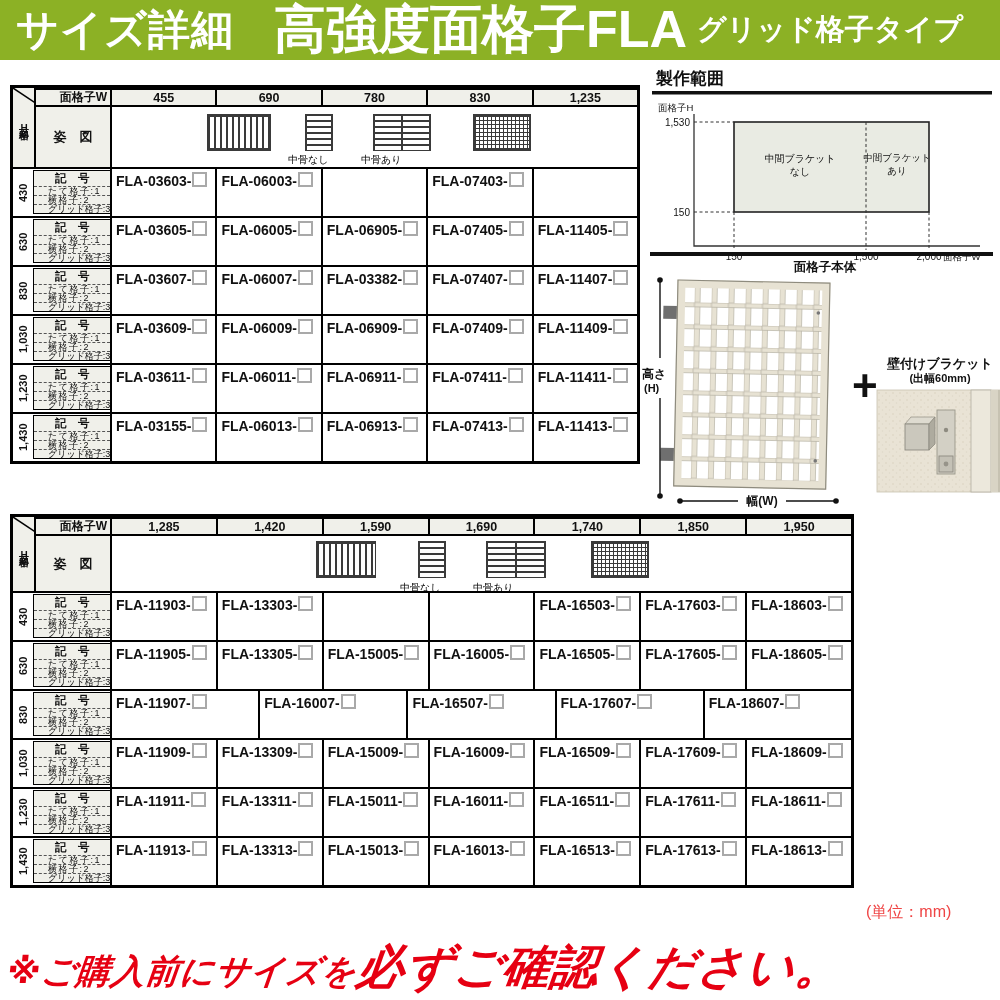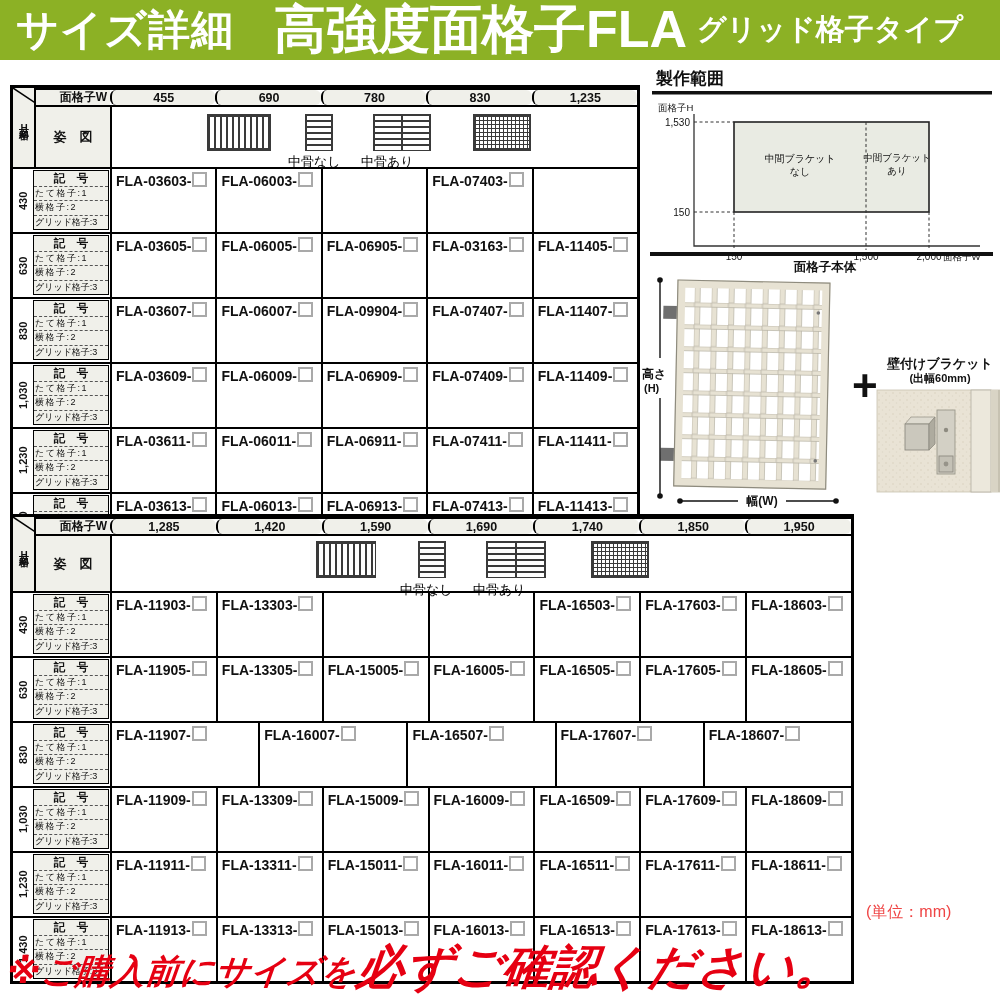--- a/index.html
+++ b/index.html
@@ -15,40 +15,40 @@
 
   
   .spec-table{position:absolute;border:3px solid #000;background:#fff;display:flex;flex-direction:column;box-sizing:border-box;}
   #table1{left:10px;top:85px;width:630px;}
   #table2{left:10px;top:514px;width:844px;}
   .t-row{display:flex;border-top:2px solid #000;box-sizing:border-box;}
   .t-row:first-child{border-top:none;}
   .head-row{height:17px;}
   .pose-row{height:62px;font-family:Liberation Mono, monospace;}
   #table2 .pose-row{height:57px;}
-  .data-row{height:65px;}
+  .data-row{height:49px;}
   .corner-cell{width:97px;background:#F0F0EA;font-weight:bold;font-size:12px;display:flex;align-items:center;
                justify-content:flex-end;padding-right:3px;box-sizing:border-box;}
   .col-head{flex:1;border-left:2px solid #000;background:#F0F0EA;display:flex;align-items:center;justify-content:center;
-            font-size:12.5px;font-weight:600;border-radius:6px;}
+            font-size:12.5px;font-weight:600;}
   .pose-label{width:97px;background:#F0F0EA;display:flex;align-items:center;justify-content:center;
               padding-left:23px;box-sizing:border-box;font-weight:bold;font-size:13px;}
   .pose-area{flex:1;border-left:2px solid #000;position:relative;background:#fff;}
   .strip{position:absolute;left:0;top:0;width:23px;box-sizing:border-box;border-right:2px solid #000;background:#F0F0EA;
          z-index:5;display:flex;align-items:center;justify-content:center;}
   #table1 .strip{height:79px;}
   #table2 .strip{height:74px;}
   .strip-text{writing-mode:vertical-rl;text-orientation:upright;font-size:10px;font-weight:bold;letter-spacing:0.5px;line-height:1;}
   .diag{position:absolute;left:0;top:0;z-index:6;}
   .left-cell{width:97px;display:flex;box-sizing:border-box;background:#fff;}
   .h-num{width:20px;display:flex;align-items:center;justify-content:center;font-size:11px;font-weight:bold;
          writing-mode:vertical-rl;transform:rotate(180deg);white-space:nowrap;}
   .label-box{flex:1;margin:1px 1px 2px 0;border:1px solid #000;background:#F0F0EA;display:flex;flex-direction:column;}
   .lb-code{height:15px;font-size:11.5px;font-weight:bold;display:flex;align-items:center;justify-content:center;}
-  .lb-line{flex:1;border-top:1px dashed #555;font-size:9px;display:flex;align-items:center;padding-left:1px;
+  .lb-line{flex:1;border-top:1px dashed #555;font-size:9px;display:flex;align-items:center;padding-left:14px;
            letter-spacing:1.5px;white-space:nowrap;overflow:hidden;}
   .lb-last{letter-spacing:0;}
   .code-cell{flex:1;border-left:2px solid #000;padding:3px 4px;box-sizing:border-box;font-size:14px;font-weight:bold;
              white-space:nowrap;overflow:hidden;background:#fff;}
   .cbox{display:inline-block;width:11px;height:11px;border:2px solid #A9A9A9;background:#fff;vertical-align:-1px;margin-left:1px;}
 
   
   .ic{position:absolute;background:#fff;box-sizing:border-box;}
   .ic-v{background:repeating-linear-gradient(90deg,#3a3a3a 0 2px,#fff 2px 6px);
         border-top:3px solid #3a3a3a;border-bottom:3px solid #3a3a3a;border-left:1px solid #3a3a3a;border-right:1px solid #3a3a3a;}
@@ -66,21 +66,21 @@
   #table1 .ic-g{left:361px;width:58px;}
   #table1 .lab1{left:176px;top:46px;}
   #table1 .lab2{left:249px;top:46px;}
   #table2 .ic{top:5px;height:37px;}
   #table2 .ic-v{left:204px;width:60px;}
   #table2 .ic-h{left:306px;width:28px;}
   #table2 .ic-hm{left:374px;width:60px;}
   #table2 .ic-g{left:479px;width:58px;}
   #table2 .lab1{left:288px;top:45px;}
   #table2 .lab2{left:361px;top:45px;}
-  .ic-label{position:absolute;font-size:13px;color:#000;white-space:nowrap;}
+  .ic-label{position:absolute;font-size:10px;color:#000;white-space:nowrap;}
 
   
   .range-svg{position:absolute;left:650px;top:62px;}
   .hr2{position:absolute;left:650px;top:252px;width:343px;height:4px;background:#111;}
   .illus-svg{position:absolute;left:640px;top:258px;}
   svg text{font-family:"Liberation Sans","DejaVu Sans",sans-serif;}
 
   .unit{position:absolute;left:866px;top:902px;font-size:16px;color:#ef4444;}
 
   .warning{position:absolute;left:8px;top:936px;color:#E60012;font-weight:bold;font-style:italic;
@@ -148,36 +148,36 @@
           <div class="label-box">
             <div class="lb-code">記　号</div>
             <div class="lb-line">たて格子:1</div>
             <div class="lb-line">横格子:2</div>
             <div class="lb-line lb-last">グリッド格子:3</div>
           </div>
         </div>
         <div class="code-cell"><span class="code-text">FLA-03605-</span><span class="cbox"></span></div>
         <div class="code-cell"><span class="code-text">FLA-06005-</span><span class="cbox"></span></div>
         <div class="code-cell"><span class="code-text">FLA-06905-</span><span class="cbox"></span></div>
-        <div class="code-cell"><span class="code-text">FLA-03163-</span><span class="cbox"></span></div>
+        <div class="code-cell"><span class="code-text">FLA-07405-</span><span class="cbox"></span></div>
         <div class="code-cell"><span class="code-text">FLA-11405-</span><span class="cbox"></span></div>
       </div>
       <div class="t-row data-row">
         <div class="left-cell">
           <div class="h-num">830</div>
           <div class="label-box">
             <div class="lb-code">記　号</div>
             <div class="lb-line">たて格子:1</div>
             <div class="lb-line">横格子:2</div>
             <div class="lb-line lb-last">グリッド格子:3</div>
           </div>
         </div>
         <div class="code-cell"><span class="code-text">FLA-03607-</span><span class="cbox"></span></div>
         <div class="code-cell"><span class="code-text">FLA-06007-</span><span class="cbox"></span></div>
-        <div class="code-cell"><span class="code-text">FLA-09904-</span><span class="cbox"></span></div>
+        <div class="code-cell"><span class="code-text">FLA-03382-</span><span class="cbox"></span></div>
         <div class="code-cell"><span class="code-text">FLA-07407-</span><span class="cbox"></span></div>
         <div class="code-cell"><span class="code-text">FLA-11407-</span><span class="cbox"></span></div>
       </div>
       <div class="t-row data-row">
         <div class="left-cell">
           <div class="h-num">1,030</div>
           <div class="label-box">
             <div class="lb-code">記　号</div>
             <div class="lb-line">たて格子:1</div>
             <div class="lb-line">横格子:2</div>
@@ -209,21 +209,21 @@
       <div class="t-row data-row">
         <div class="left-cell">
           <div class="h-num">1,430</div>
           <div class="label-box">
             <div class="lb-code">記　号</div>
             <div class="lb-line">たて格子:1</div>
             <div class="lb-line">横格子:2</div>
             <div class="lb-line lb-last">グリッド格子:3</div>
           </div>
         </div>
-        <div class="code-cell"><span class="code-text">FLA-03613-</span><span class="cbox"></span></div>
+        <div class="code-cell"><span class="code-text">FLA-03155-</span><span class="cbox"></span></div>
         <div class="code-cell"><span class="code-text">FLA-06013-</span><span class="cbox"></span></div>
         <div class="code-cell"><span class="code-text">FLA-06913-</span><span class="cbox"></span></div>
         <div class="code-cell"><span class="code-text">FLA-07413-</span><span class="cbox"></span></div>
         <div class="code-cell"><span class="code-text">FLA-11413-</span><span class="cbox"></span></div>
       </div>
     </div>
   <div id="table2" class="spec-table">
       <div class="strip">
         <svg class="diag" width="23" height="16">
           <line x1="0" y1="0" x2="24" y2="16" stroke="#000" stroke-width="1.5"></line>

